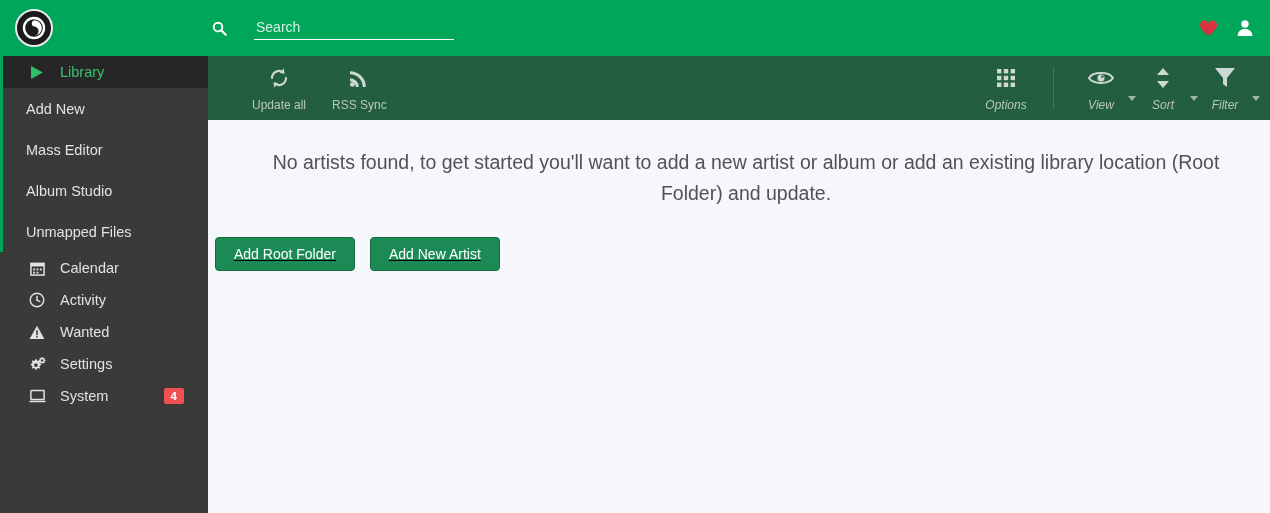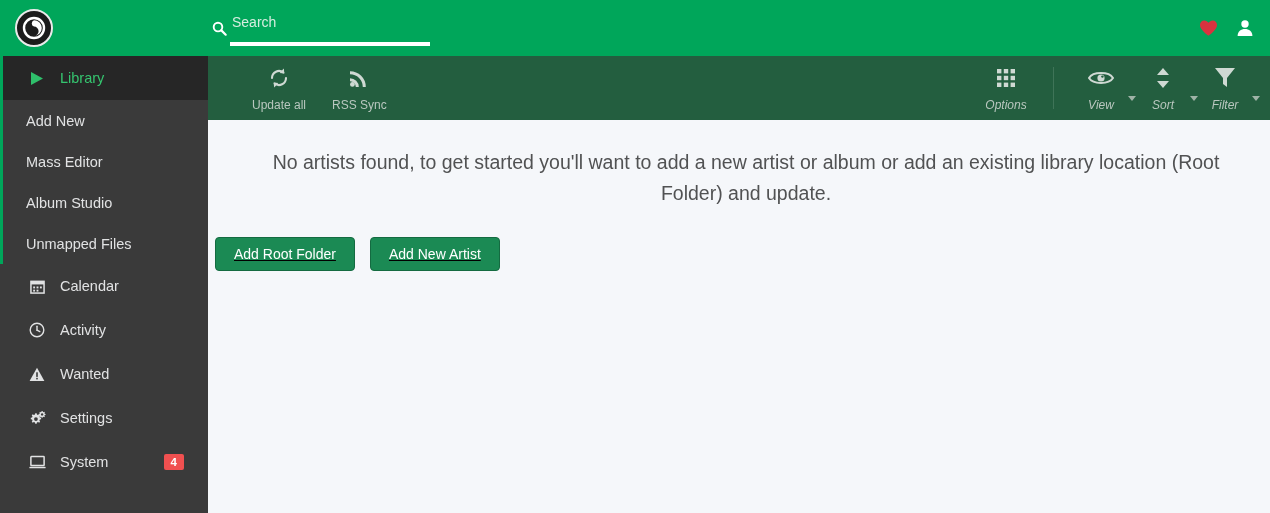--- a/index.html
+++ b/index.html
@@ -23,44 +23,44 @@
     width: 38px; height: 38px; border-radius: 50%;
     background: #1b1b1b; border: 2px solid #eaeaea;
     display: flex; align-items: center; justify-content: center;
   }
   .logo svg { display: block; }
 
   .search-box { position: relative; display: flex; align-items: center; margin-left: 0px; }
   .search-icon { width: 22px; display: flex; align-items: center; justify-content: center; color: #fff; }
   .search-input {
     width: 200px; background: transparent; border: none;
-    border-bottom: 4px solid #ffffff; outline: none;
+    border-bottom: 1px solid #ffffff; outline: none;
     color: #ffffff; font-size: 14px; font-family: "Liberation Sans", sans-serif;
-    padding: 3px 2px 12px 2px; margin-left: 0;
+    padding: 3px 2px 4px 2px; margin-left: 24px;
   }
   .search-input::placeholder { color: #d6ede0; opacity: 1; }
 
   .header-right {
     position: absolute; right: 16px; top: 0; height: 56px;
     display: flex; align-items: center; gap: 18px;
   }
   .hdr-icon { display: flex; align-items: center; justify-content: center; cursor: pointer; }
 
   
   .sidebar {
     position: absolute; top: 56px; left: 0; width: 208px; height: 457px;
     background: #3a3a3a; padding-top: 0; overflow: hidden;
   }
   .nav-group { position: relative; }
   .nav-group.active::before {
     content: ""; position: absolute; left: 0; top: 0; bottom: 0;
     width: 3px; background: #00a65a;
   }
   .nav-item {
-    display: flex; align-items: center; height: 44px;
+    display: flex; align-items: center; height: 32px;
     padding-left: 26px; color: #e1e2e3; font-size: 14.5px; cursor: pointer;
   }
   .nav-item.current { background: #262626; color: #35c46f; }
   .nav-item .nav-ico {
     width: 22px; display: flex; align-items: center; justify-content: center;
     margin-right: 12px; flex: 0 0 22px;
   }
   .nav-item.sub { height: 41px; }
   .nav-item .nav-label { white-space: nowrap; }
   .badge {

